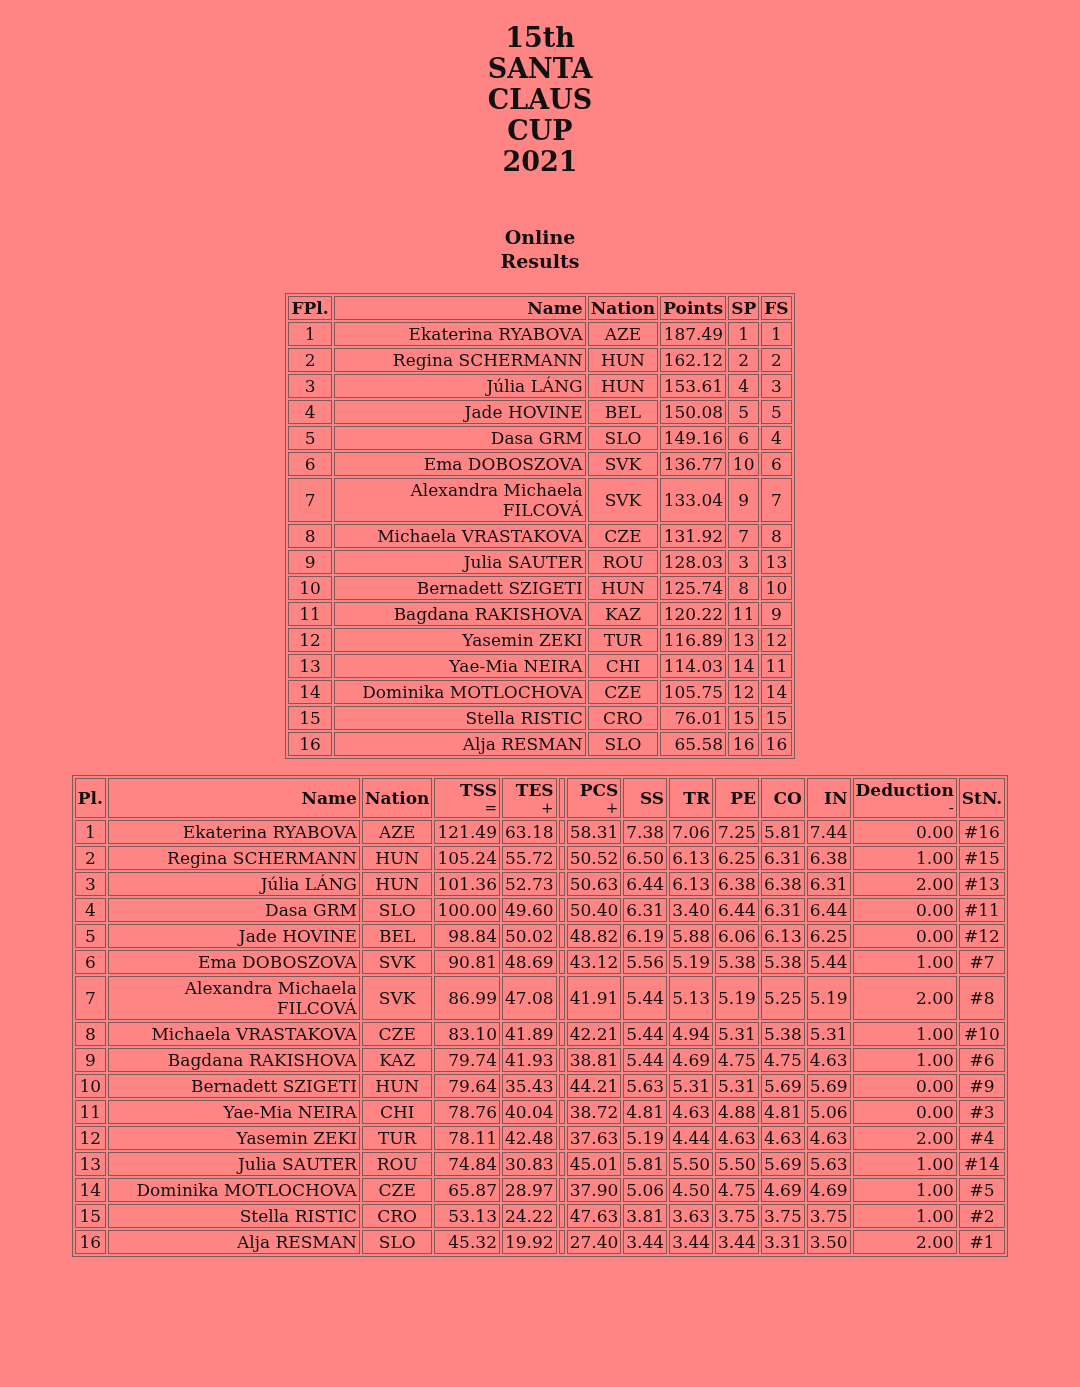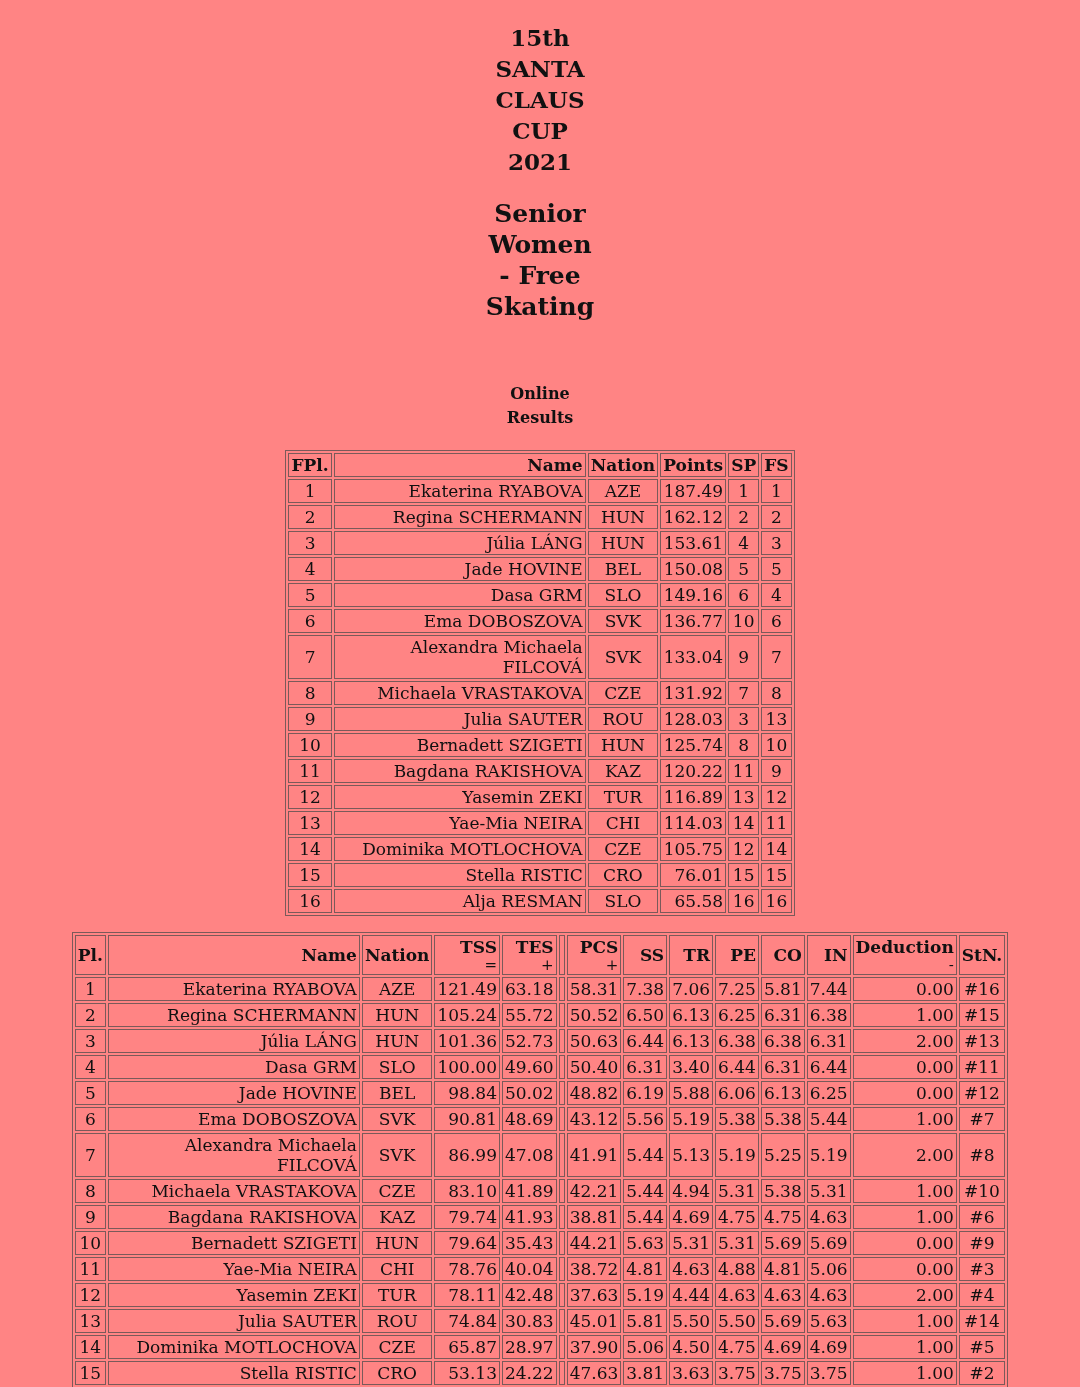--- a/index.html
+++ b/index.html
@@ -7,35 +7,35 @@
     background: #ff8484;
     width: 1080px;
     min-height: 1387px;
     font-family: "DejaVu Serif", "Liberation Serif", serif;
     color: #111;
   }
   .wrap { text-align: center; }
   h1.event {
     width: 120px;
     margin: 22px auto 0 auto;
-    font-size: 23px;
+    font-size: 27px;
     line-height: 31px;
     font-weight: bold;
   }
   h2.category {
     width: 120px;
     margin: 21px auto 0 auto;
     font-size: 25px;
     line-height: 31px;
     font-weight: bold;
   }
   h3.online {
     width: 100px;
-    margin: 60px auto 0 auto;
-    font-size: 16px;
+    margin: 48px auto 0 auto;
+    font-size: 19px;
     line-height: 24px;
     font-weight: bold;
   }
   table {
     border-collapse: separate;
     border-spacing: 2px;
     margin: 0 auto;
     border: 1px solid #7a5a5a;
     font-size: 17px;
     line-height: 20px;
@@ -55,21 +55,20 @@
   #segment td { height: 20px; }
   .sub { display: block; font-weight: normal; font-size: 15px; line-height: 16px; }
   .blank { width: 4px; padding: 0; }
   .ded { width: 92px; }
 </style>
 </head>
 <body>
 
 <div class="wrap">
   <h1 class="event">15th SANTA CLAUS CUP 2021</h1>
-  <h2 class="category">Senior Women - Free Skating</h2>
   <h3 class="online">Online Results</h3>
 
   <table id="standings">
     <thead>
       <tr>
         <th>FPl.</th>
         <th style="width:246px">Name</th>
         <th>Nation</th>
         <th>Points</th>
         <th>SP</th>

